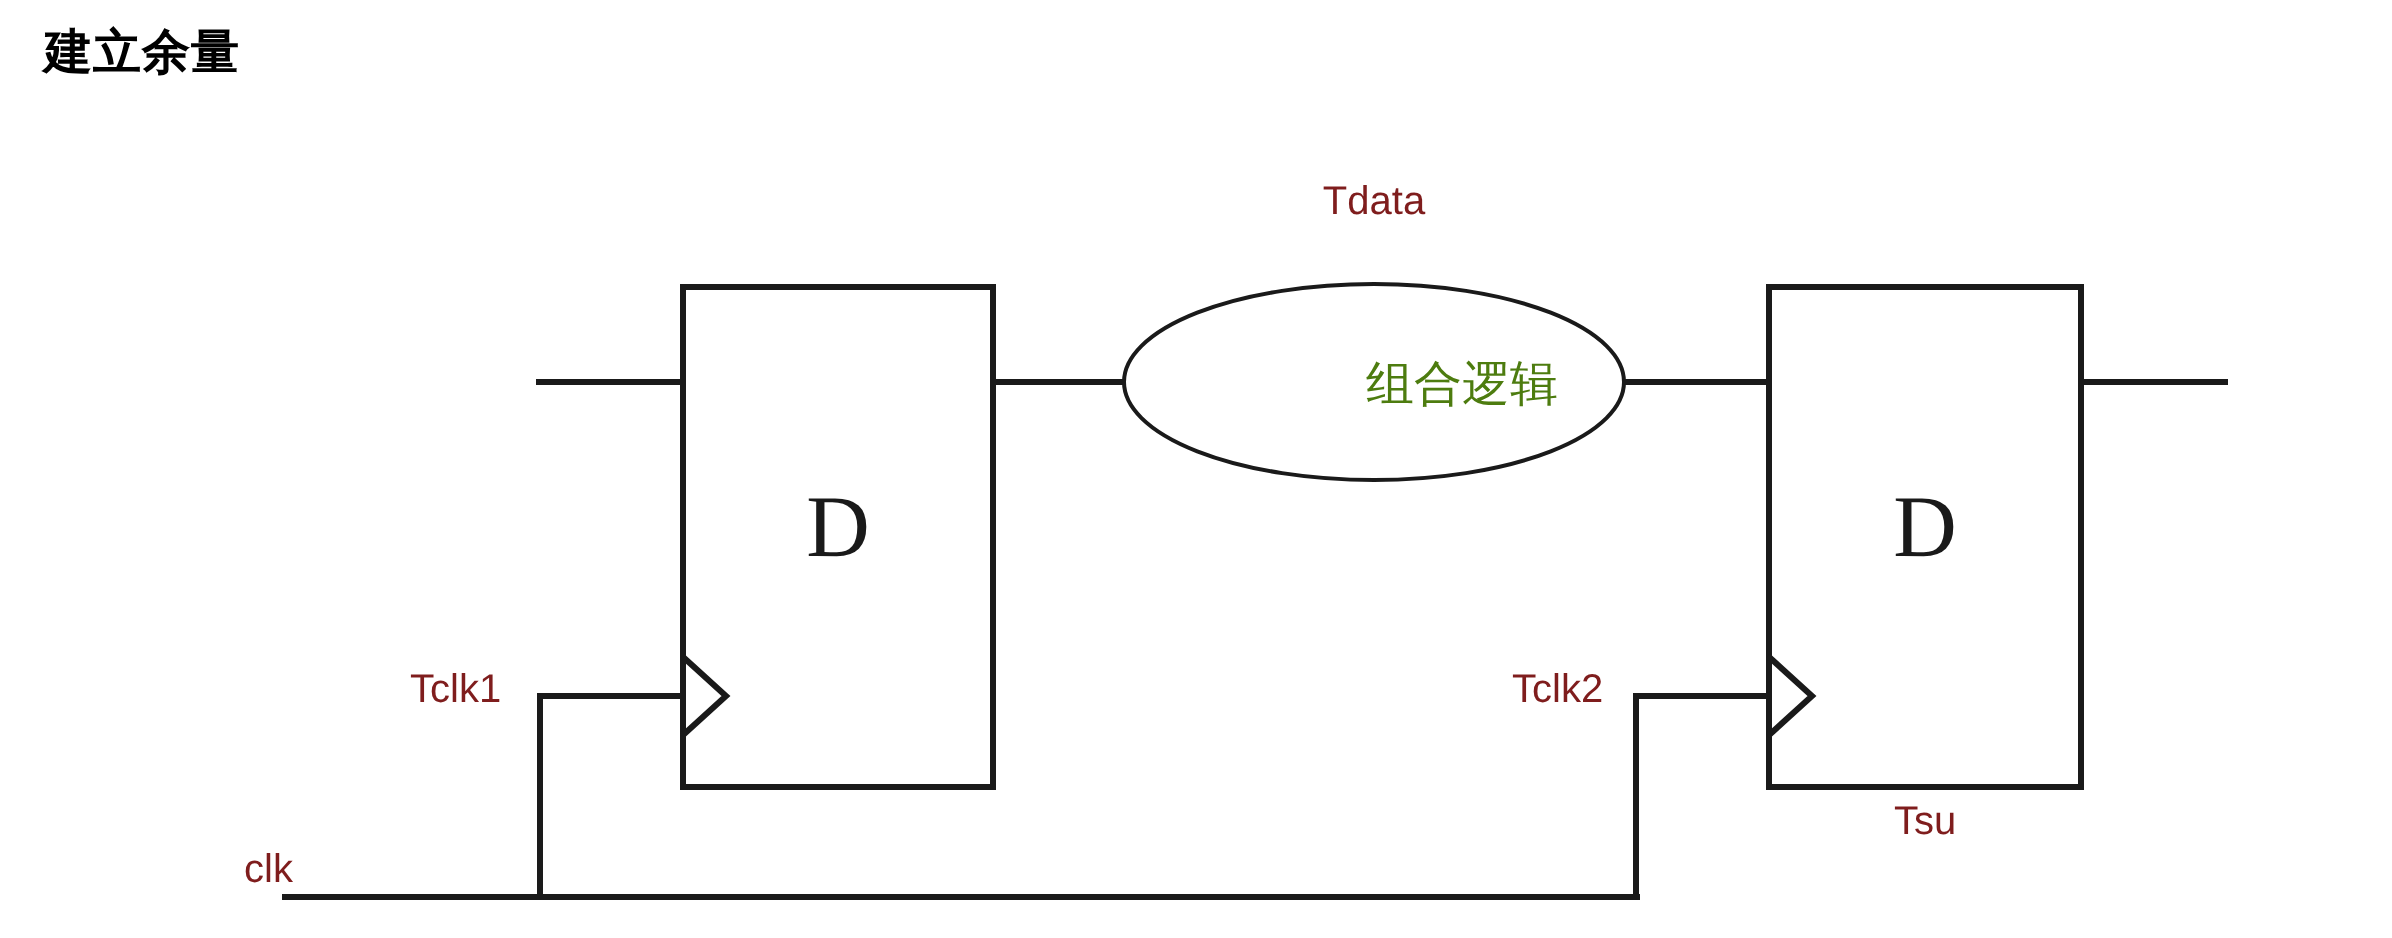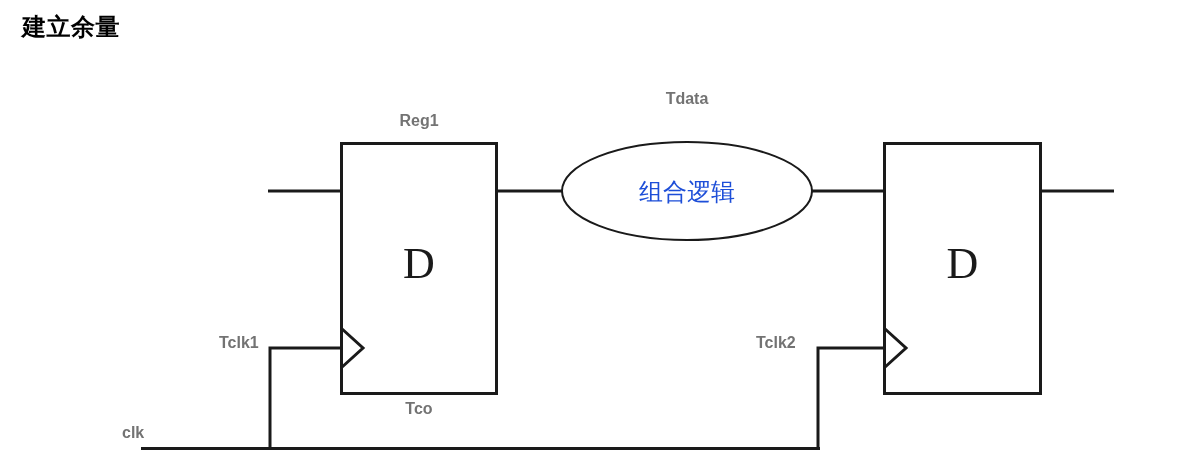--- a/index.html
+++ b/index.html
@@ -53,44 +53,45 @@
   }
   .clk-tri {
     stroke: #1a1a1a;
     stroke-width: 3;
     fill: none;
     stroke-linejoin: miter;
   }
   .lbl {
     position: absolute;
     font-family: "Liberation Sans", sans-serif;
-    font-weight: bold;
-    font-size: 16px;
-    color: #737373;
+    font-weight: normal;
+    font-size: 20px;
+    color: #7f1d1d;
     white-space: nowrap;
   }
   .lbl-center {
     text-align: center;
   }
   .dlabel {
     position: absolute;
     font-family: "Liberation Serif", serif;
     font-weight: normal;
     font-size: 44px;
     color: #1a1a1a;
     white-space: nowrap;
     text-align: center;
   }
   .cn-label {
     position: absolute;
     font-family: Liberation Mono, monospace;
     font-size: 24px;
-    color: #1d4ed8;
+    color: #4d7c0f;
     white-space: nowrap;
     text-align: center;
+    padding-left: 44px;
   }
 </style>
 </head>
 <body>
 
 <div id="canvas">
 
   <div id="page-title">建立余量</div>
 
   <svg id="diagram" viewBox="0 0 1196 469">
@@ -114,26 +115,25 @@
     <line class="wire" x1="1040" y1="191" x2="1114" y2="191"></line>
 
     <line class="wire" x1="141" y1="448.5" x2="820" y2="448.5"></line>
 
     <polyline class="wire" points="270,448 270,348 342,348"></polyline>
 
     <polyline class="wire" points="818,448 818,348 885,348"></polyline>
 
   </svg>
 
-  <div class="lbl lbl-center" style="left:341px; top:112px; width:156px;">Reg1</div>
   <div class="dlabel" style="left:341px; top:238px; width:156px;">D</div>
-  <div class="lbl lbl-center" style="left:341px; top:400px; width:156px;">Tco</div>
-  <div class="lbl" style="left:219px; top:334px;">Tclk1</div>
+  <div class="lbl" style="left:205px; top:334px;">Tclk1</div>
 
   <div class="lbl lbl-center" style="left:587px; top:90px; width:200px;">Tdata</div>
   <div class="cn-label" style="left:562px; top:176px; width:250px;">组合逻辑</div>
 
   <div class="dlabel" style="left:884px; top:238px; width:157px;">D</div>
+  <div class="lbl lbl-center" style="left:884px; top:400px; width:157px;">Tsu</div>
   <div class="lbl" style="left:756px; top:334px;text-align:right;">Tclk2</div>
 
   <div class="lbl" style="left:122px; top:424px;">clk</div>
 
 </div>
 
 </body></html>

